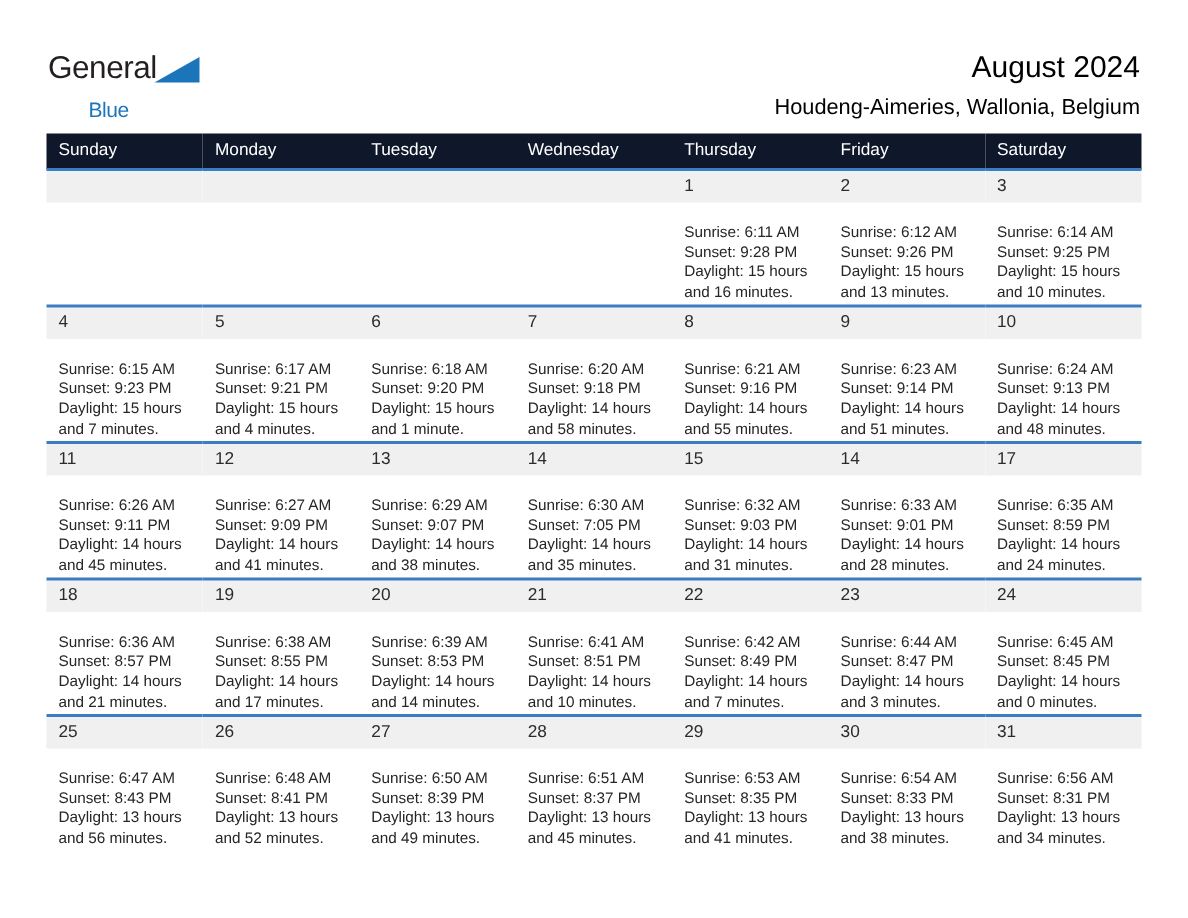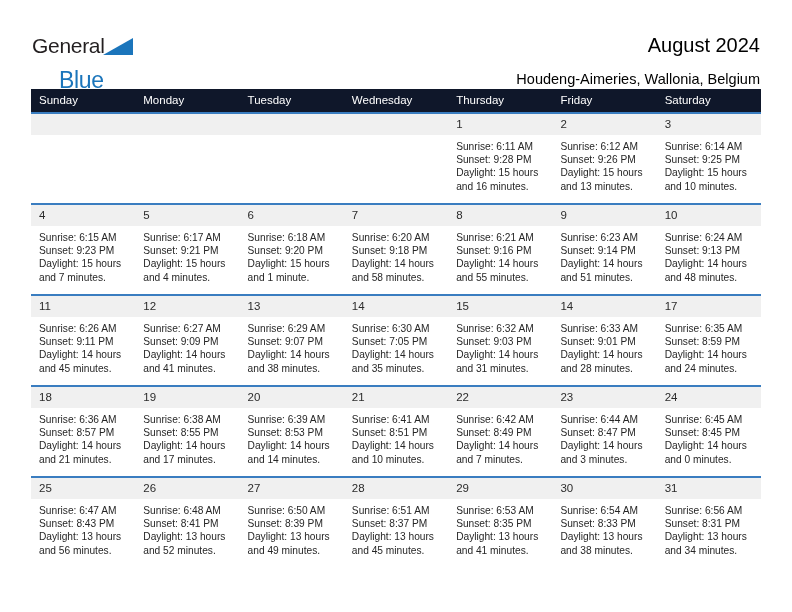--- a/index.html
+++ b/index.html
@@ -45,44 +45,43 @@
   .brand-tri {
     width: 0;
     height: 0;
     border-style: solid;
     border-width: 0 0 17px 30px;
     border-color: transparent transparent #1b75bb transparent;
     margin-left: -2px;
     margin-bottom: 1px;
   }
   .brand-blue {
-    font-size: 23px;
+    font-size: 14px;
     color: #1b75bb;
     letter-spacing: -0.3px;
     line-height: 22px;
     display: block;
     margin-left: 27px;
-    margin-top: 13px;
+    margin-top: 6px;
   }
   .titles {
     text-align: right;
     padding-top: 0;
   }
   .cal-title {
     font-size: 20px;
     color: #000000;
     font-weight: normal;
     line-height: 34px;
     letter-spacing: 0px;
   }
   .cal-subtitle {
     font-size: 14.5px;
     color: #000000;
     line-height: 20px;
-    margin-top: 7px;
   }
 
   
   .calendar {
     margin: 11px 31px 0 31px;
     width: 730px;
     border-collapse: collapse;
     table-layout: fixed;
   }
   .calendar th {
@@ -114,21 +113,21 @@
     font-size: 11.5px;
     color: #2b2b2b;
     padding: 4px 0 4px 8px;
     height: 21px;
     line-height: 13px;
   }
   .daynum.empty {
     color: transparent;
   }
   .details {
-    padding: 5px 6px 0 8px;
+    padding: 14px 6px 0 8px;
     font-size: 10.2px;
     color: #262626;
     line-height: 13.2px;
   }
   .details div { white-space: nowrap; }
 </style>
 </head>
 <body>
 
 <div class="page">

